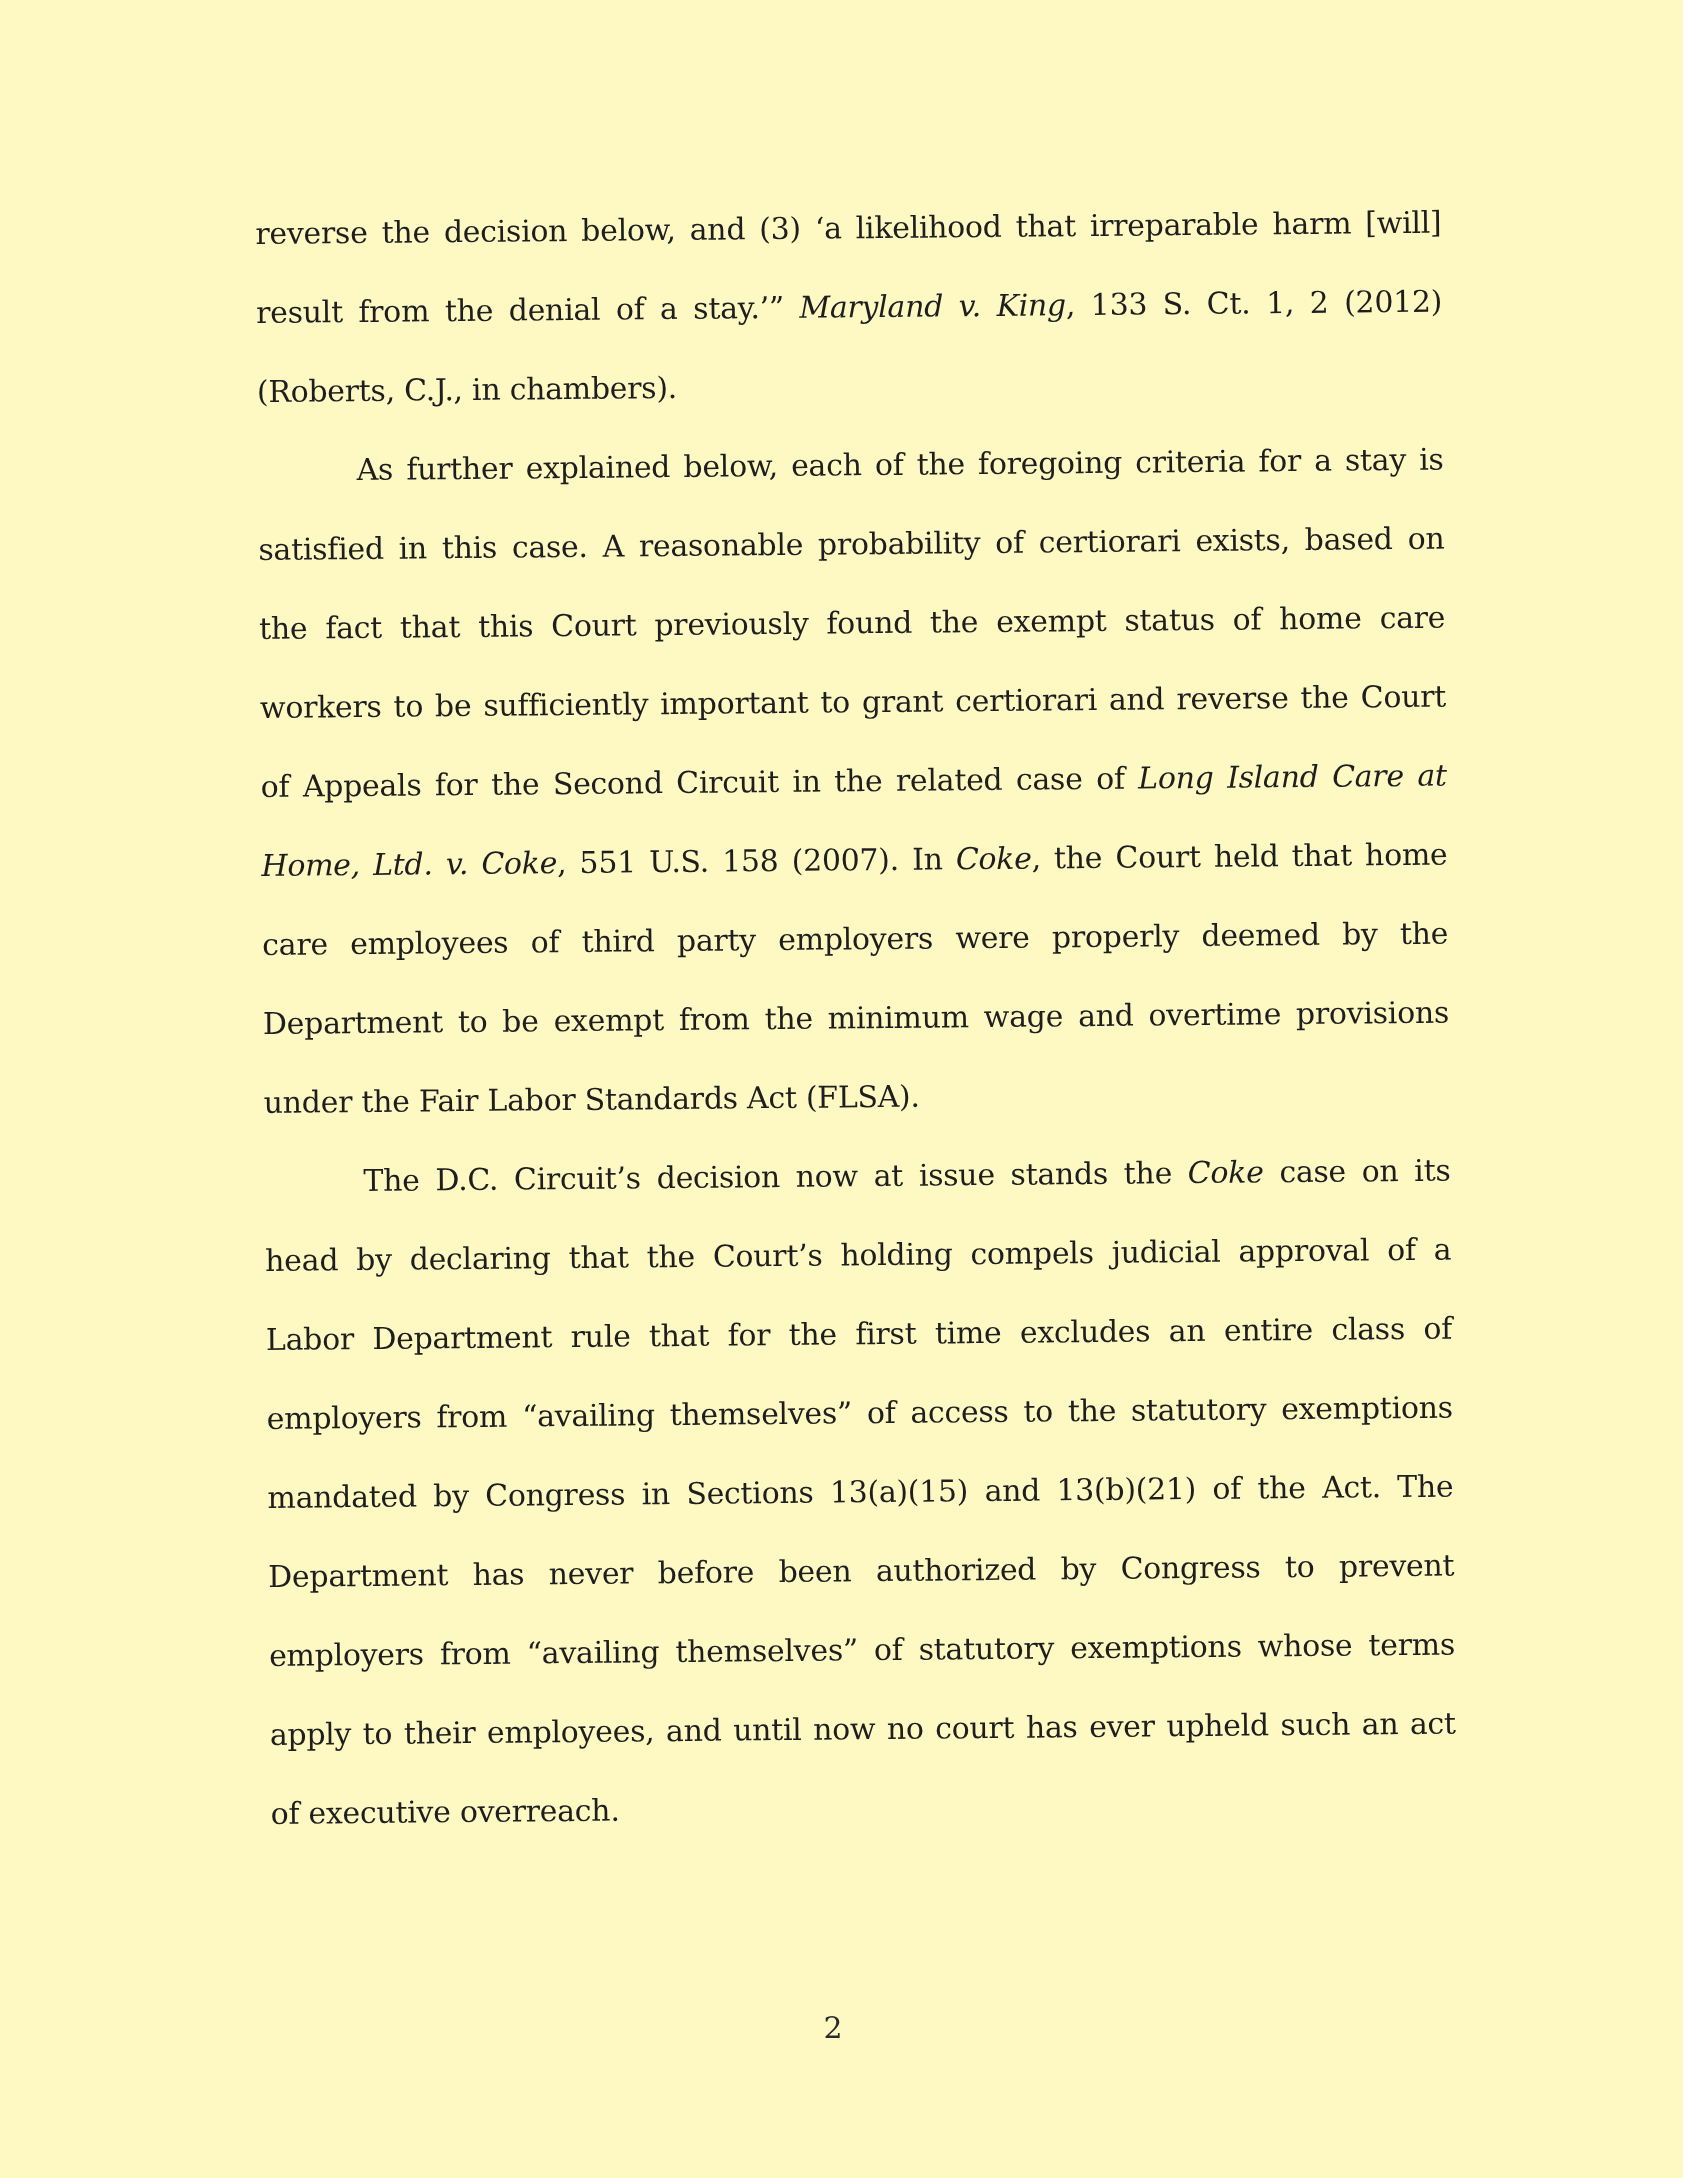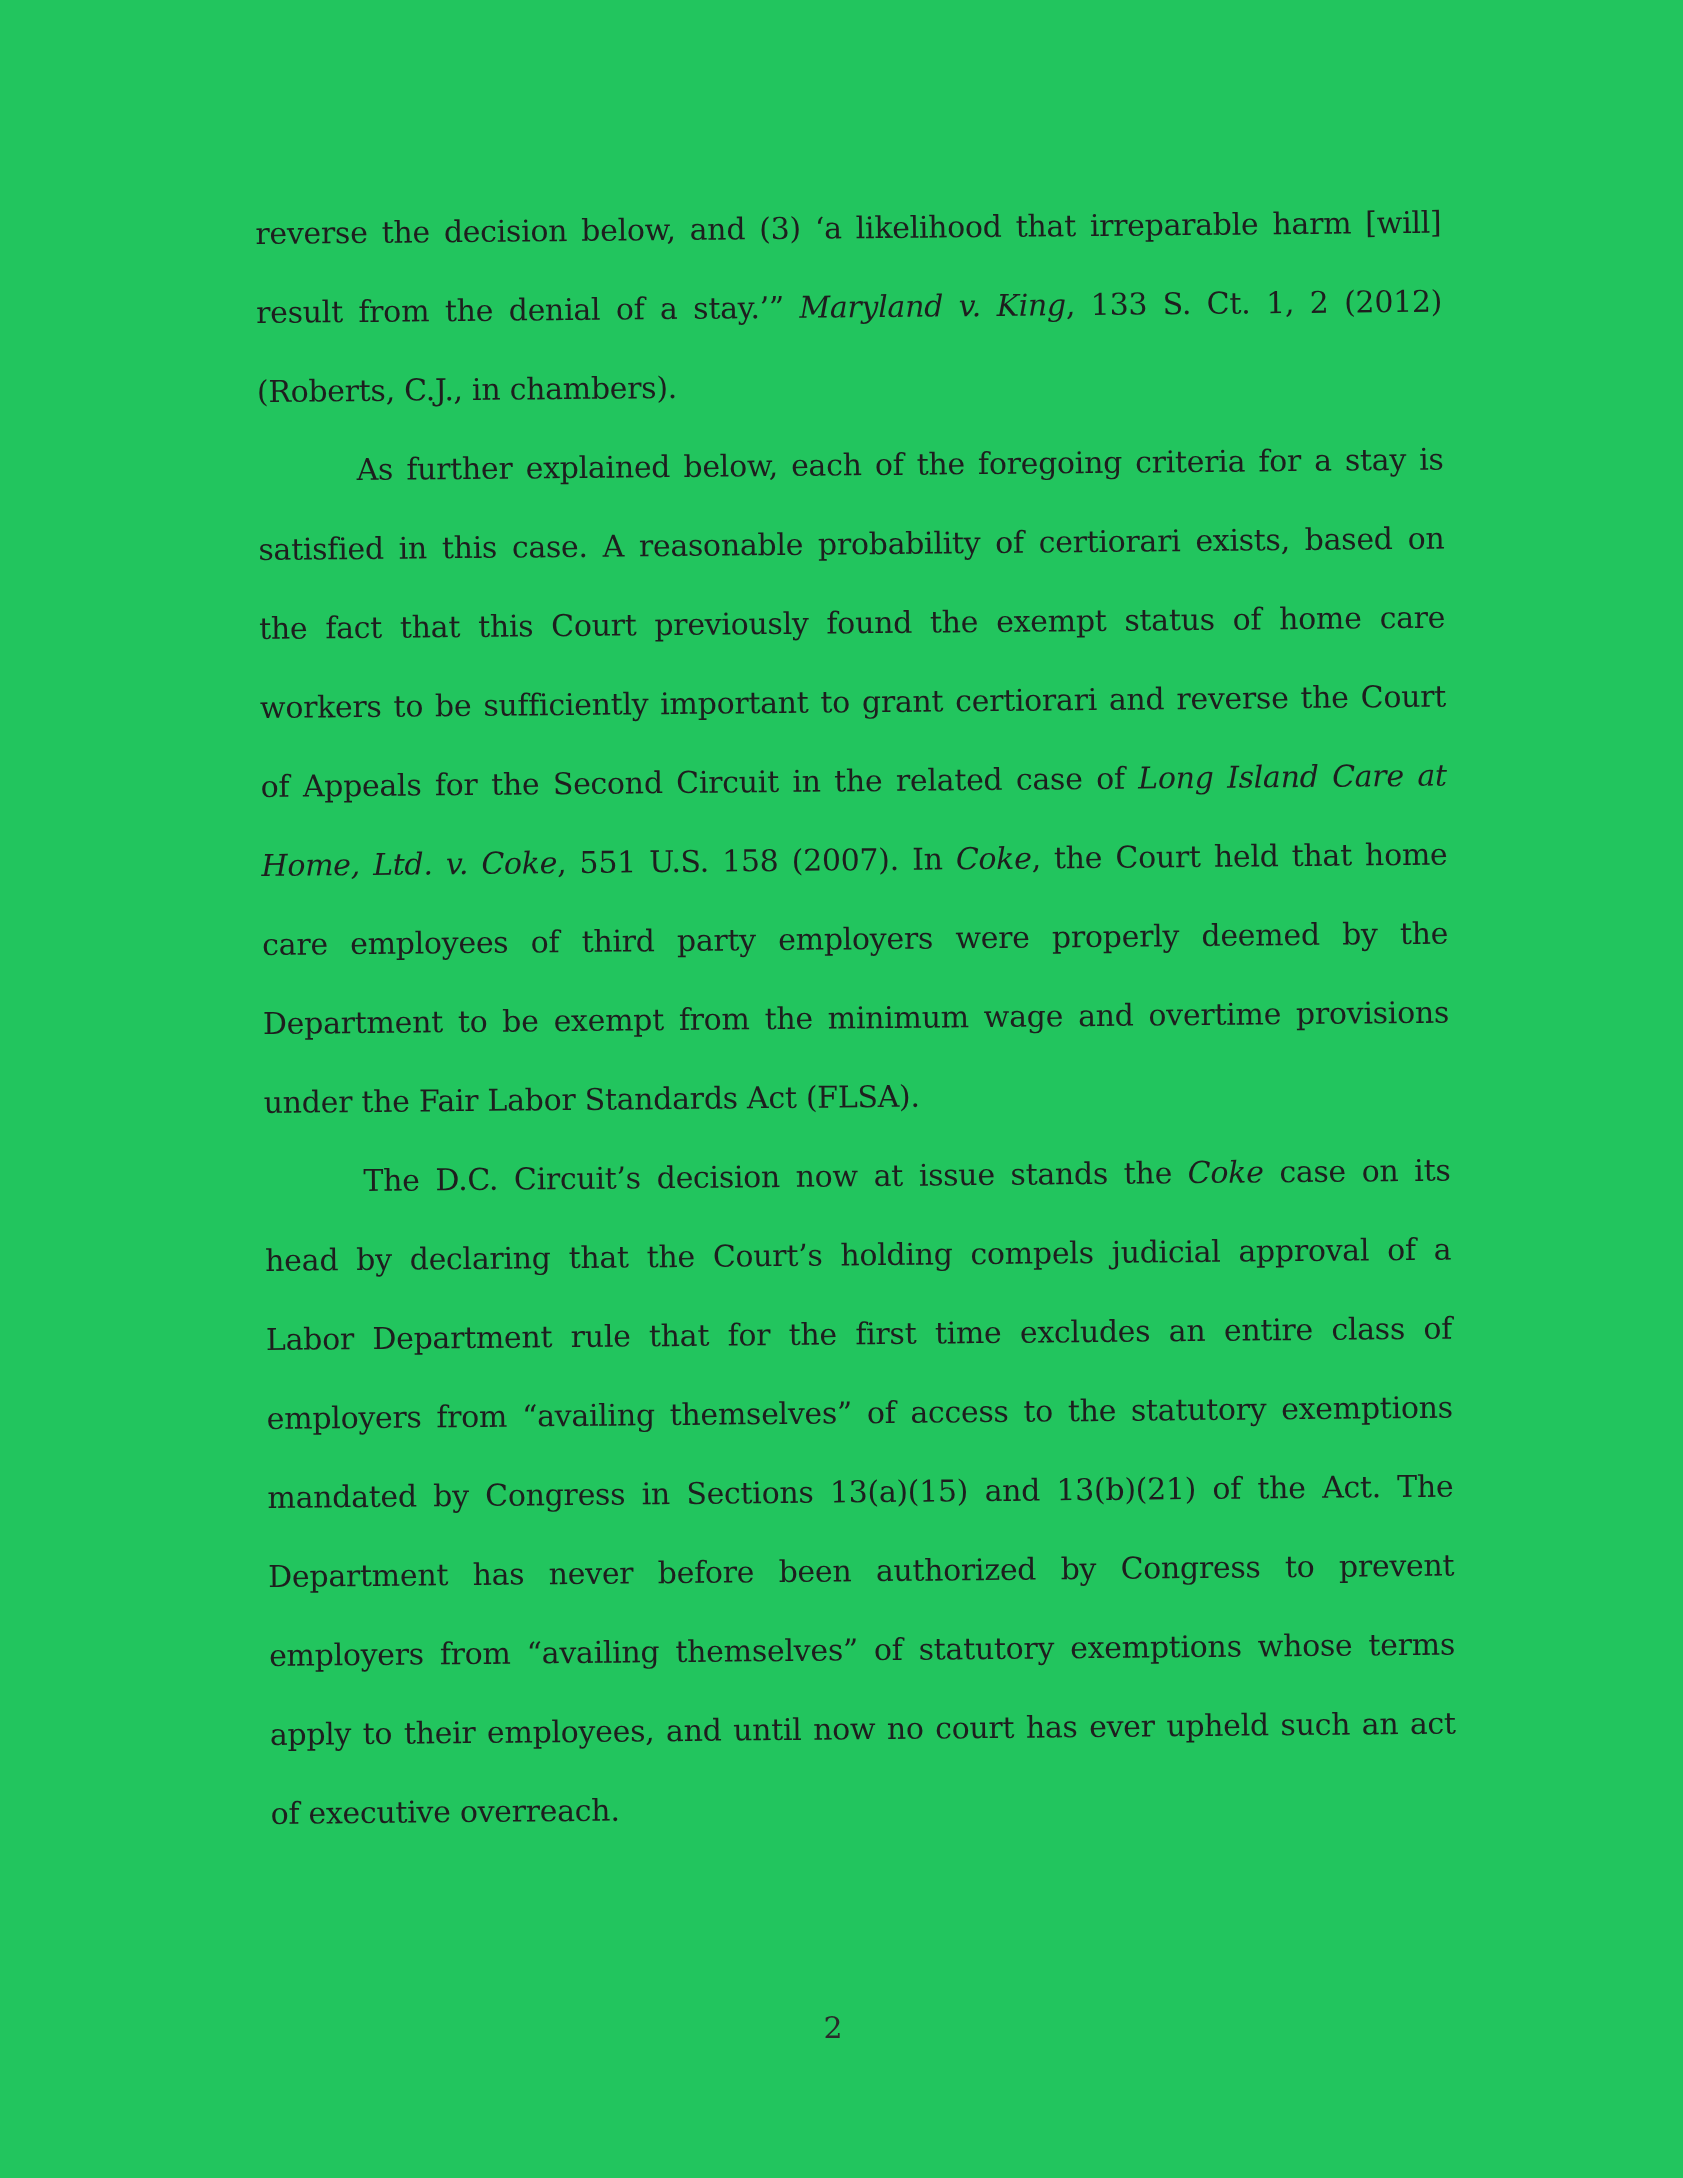--- a/index.html
+++ b/index.html
@@ -13,21 +13,21 @@
     position: relative;
     overflow: hidden;
     font-family: "DejaVu Serif", "Liberation Serif", serif;
     color: #1e1e1e;
   }
   .page {
     position: absolute;
     left: 0; top: 0;
     width: 1683px;
     height: 2178px;
-    background: #22c55e;
+    background: #fef9c3;
   }
   .body-text {
     position: absolute;
     left: 255px;
     top: 194px;
     width: 1186px;
     font-size: 30px;
     line-height: 79px;
     letter-spacing: -0.3px;
     text-align: justify;

